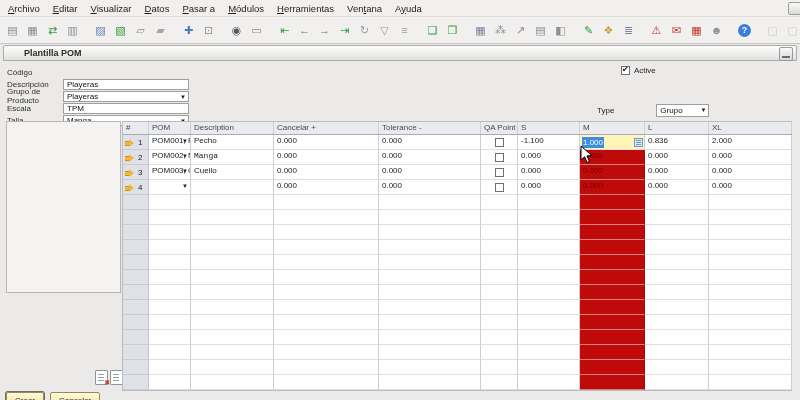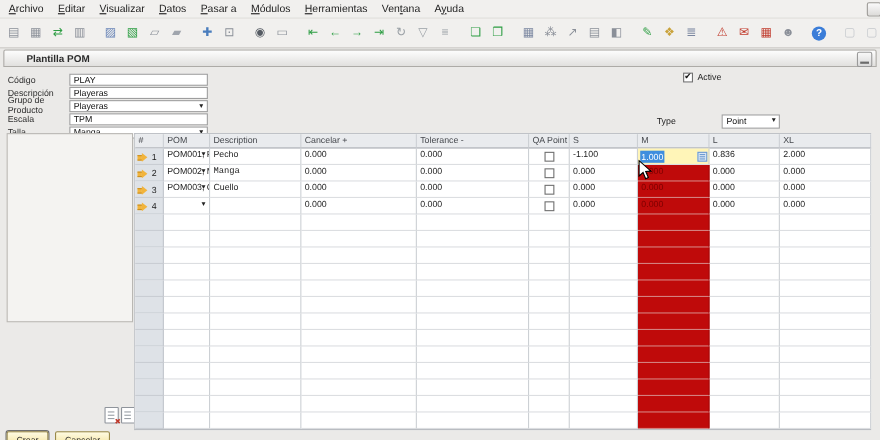--- a/index.html
+++ b/index.html
@@ -181,21 +181,20 @@
 <span class="edge-btn" style="left:788px;top:2px;width:11px;height:11px"></span>
 
 <div class="titlebar">
   <span>Plantilla POM</span>
   <span class="minbtn"></span>
 </div>
 
 <div id="formFields">
     <div class="form-row" style="top: 66px;">
       <span class="form-label">Código</span>
-      <span class="fld"><span>PLAY</span></span>
     </div>
     <div class="form-row" style="top: 78px;">
       <span class="form-label">Descripción</span>
       <span class="fld"><span>Playeras</span></span>
     </div>
     <div class="form-row" style="top: 90px;">
       <span class="form-label">Grupo de Producto</span>
       <span class="fld"><span>Playeras</span><span class="caret">▼</span></span>
     </div>
     <div class="form-row" style="top: 102px;">
@@ -209,21 +208,21 @@
   </div>
 
 <div class="active-wrap">
   <span class="chk on"></span>
   <span>Active</span>
 </div>
 
 <div class="type-wrap">
   <span>Type</span>
   <span class="fld">
-    <span>Point</span>
+    <span>Grupo</span>
     <span class="caret">▼</span>
   </span>
 </div>
 
 <div class="left-panel"></div>
 
 <span class="mini-icon" style="left:95px;top:370px">
   <span class="lines"></span>
   <span class="badge">✖</span>
 </span>

